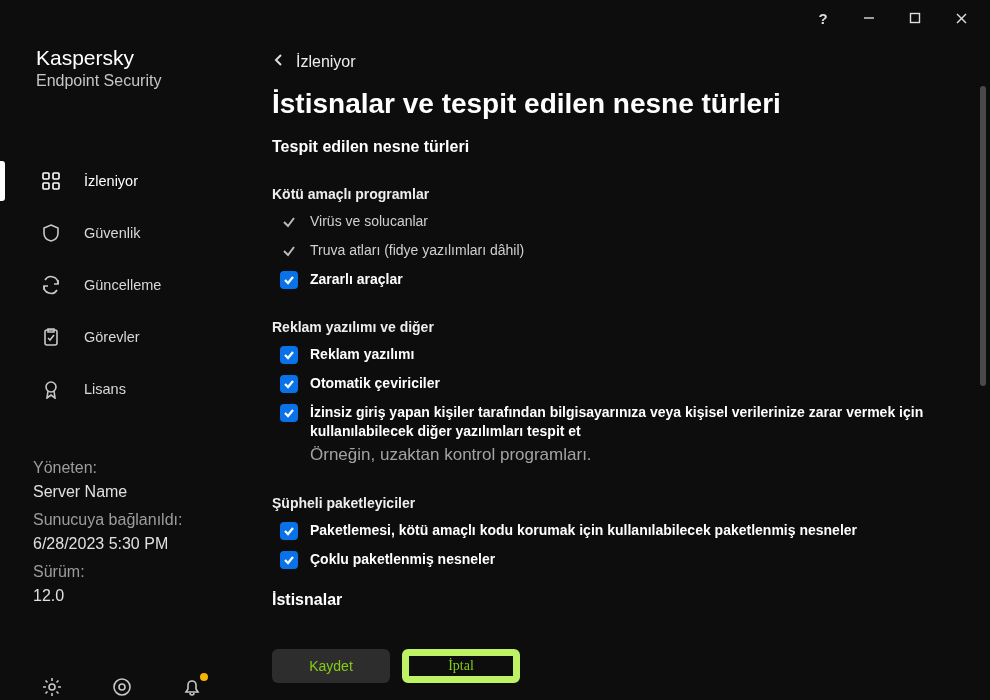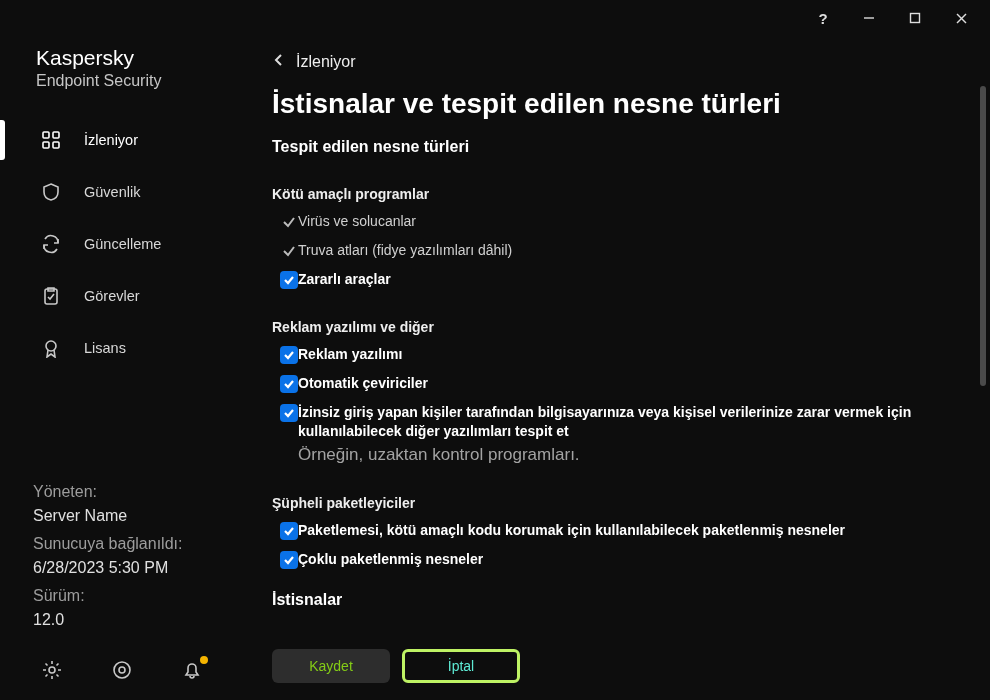--- a/index.html
+++ b/index.html
@@ -1,21 +1,21 @@
 <!DOCTYPE html>
 <html><head>
 <meta charset="utf-8">
 <style>
   * { box-sizing: border-box; margin: 0; padding: 0; }
   html, body { width: 990px; height: 700px; overflow: hidden; font-family: "Segoe UI", Arial, sans-serif; background: #0d0d0d; color: #fff; }
   .titlebar { height: 36px; display: flex; justify-content: flex-end; align-items: center; padding-right: 8px; gap: 4px; }
   .titlebar .tb-btn { width: 42px; height: 30px; display: flex; align-items: center; justify-content: center; cursor: pointer; }
   .titlebar .tb-btn svg { stroke: #ddd; }
   .app { display: flex; height: 664px; }
-  .sidebar { width: 248px; display: flex; flex-direction: column; padding-top: 10px; position: relative; }
+  .sidebar { width: 248px; display: flex; flex-direction: column; padding-top: 10px; position: relative; gap: 41px; }
   .brand { padding: 0 0 24px 36px; }
   .brand .name { font-size: 21px; font-weight: 400; }
   .brand .sub  { font-size: 16px; color: #c6c6c6; margin-top: 2px; }
   .nav { display: flex; flex-direction: column; }
   .nav-item { display: flex; align-items: center; gap: 22px; height: 52px; padding-left: 40px; font-size: 14.5px; color: #d8d8d8; cursor: pointer; position: relative; }
   .nav-item.active { color:#fff; }
   .nav-item.active::before { content:""; position:absolute; left:0; top:6px; bottom:6px; width:5px; background:#fff; border-radius:0 3px 3px 0; }
   .nav-item .icon { width:22px; display:flex; justify-content:center; align-items:center; }
   .sidebar-info { margin-top:auto; padding:0 0 14px 33px; font-size:16px; color:#9d9d9d; line-height:1.5; }
   .sidebar-info .val { color:#e0e0e0; }
@@ -25,36 +25,36 @@
 
   .main { flex:1; position:relative; display:flex; flex-direction:column; }
   .crumb { display:flex; align-items:center; gap:10px; padding:12px 0 0 24px; height:40px; }
   .crumb .back { cursor:pointer; }
   .crumb .txt { font-size:16px; color:#eee; }
   h1.page-title { font-size:28px; font-weight:600; padding:12px 24px 18px 24px; }
 
   .scroll { flex:1; overflow:hidden; position:relative; padding:0 40px 0 24px; }
   .section-title { font-size:16px; font-weight:600; margin:0 0 14px 0; }
   .group-title { font-size:14px; font-weight:600; margin:30px 0 10px 0; color:#eee; }
-  .row { display:flex; align-items:flex-start; margin:10px 0 10px 8px; font-size:14px; }
+  .row { display:flex; align-items:flex-start; gap:12px; margin:10px 0 10px 8px; font-size:14px; }
   .row .lbl { line-height:1.35; }
   .row .sub { font-size:17px; color:#a3a3a3; margin-top:4px; }
   .chk { width:18px; height:18px; border-radius:4px; background:#0a72e8; display:flex; align-items:center; justify-content:center; flex:0 0 18px; margin-top:1px; }
   .chk svg { stroke:#fff; }
   .tick { width:18px; height:18px; display:flex; align-items:center; justify-content:center; flex:0 0 18px; margin-top:1px; }
   .tick svg { stroke:#bbb; }
   .row.plain { margin-left:8px; }
   .row.plain .lbl { color:#d0d0d0; }
 
   .footer { height:68px; border-top:0; display:flex; align-items:center; gap:12px; padding-left:24px; position:relative; }
   .footer::before { content:""; position:absolute; left:24px; right:40px; top:0; height:1px; background:transparent; }
   .fade { position:absolute; left:0; right:12px; top:-28px; height:28px; background:linear-gradient(to bottom, rgba(13,13,13,0), #0d0d0d); pointer-events:none; }
   .btn { height:34px; min-width:118px; border-radius:6px; display:flex; align-items:center; justify-content:center; font-size:14px; cursor:pointer; }
   .btn.primary { background:#2d2d2d; color:#84cc16; }
-  .btn.secondary { background:transparent; border:3px solid #bef264; color:#5eead4; }
+  .btn.secondary { background:transparent; border:7px solid #bef264; color:#84cc16;font-family:Liberation Serif, serif; }
 
   .scrollbar { position:absolute; right:4px; top:50px; width:6px; height:430px; background:transparent; }
   .scrollbar .thumb { width:6px; height:300px; background:#4a4a4a; border-radius:3px; }
 
   .section-title.exclusions { margin-top:22px; }
 </style>
 </head>
 <body>
 
 <div class="titlebar">

